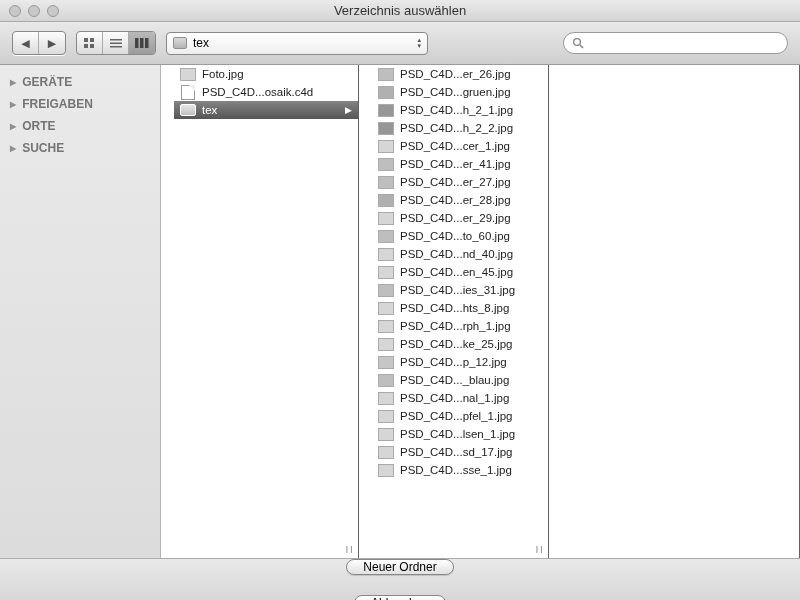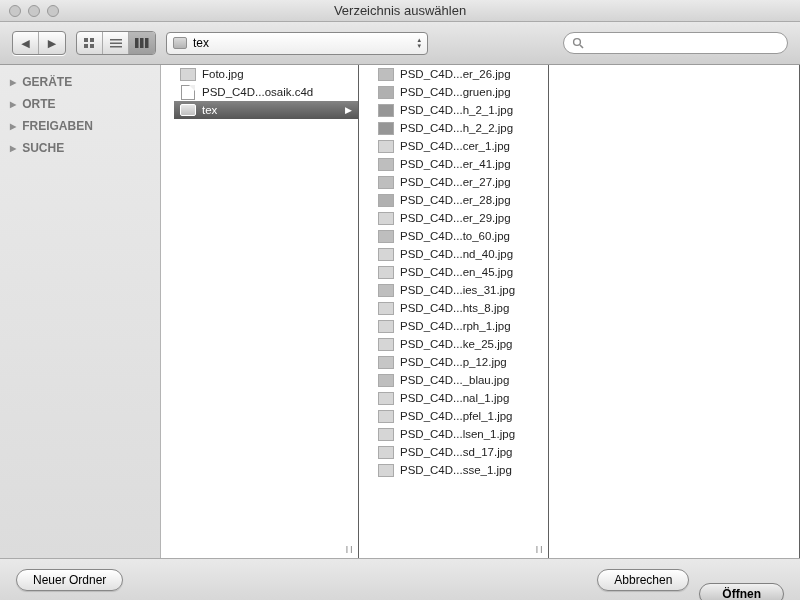--- a/index.html
+++ b/index.html
@@ -39,21 +39,21 @@
 .row.sel .fico { background: linear-gradient(#dce8fb,#a9c3e8); border-color: #fff; }
 .row .th { width: 16px; height: 13px; background: #d6d6d6; border: 1px solid #aaa; margin-right: 6px; flex-shrink: 0; }
 .row .th.g { background: #9cb89c; } .row .th.r { background: #c48a8a; } .row .th.b { background: #a8c2dc; } .row .th.y { background: #d4c88e; }
 .row .fico { width: 16px; height: 12px; background: linear-gradient(#c7ddf8,#8fb9ea); border: 1px solid #6e95c8; border-radius: 2px; margin-right: 6px; flex-shrink: 0; }
 .row .arrow { margin-left: auto; font-size: 9px; }
 .row .docico { width: 14px; height: 15px; background: #fff; border: 1px solid #999; margin-right: 7px; margin-left: 1px; position: relative; flex-shrink: 0; }
 .row .docico::after { content: ""; position: absolute; top: -1px; right: -1px; border: 3px solid transparent; border-top-color: #eee; border-right-color: #eee; }
 
 .resize { position: absolute; bottom: 2px; right: 4px; font-size: 12px; color: #999; letter-spacing: 1px; }
 
-.footer { height: 41px; background: linear-gradient(#e9e9e9,#d7d7d7); display: flex; align-items: center; padding: 0 16px; gap: 10px; }
+.footer { height: 41px; background: linear-gradient(#e9e9e9,#d7d7d7); display: flex; align-items: center; padding: 0 16px; gap: 10px; flex-direction: column; }
 .aqua { height: 22px; border: 1px solid #888; border-radius: 11px; background: linear-gradient(#fff,#e1e1e1); padding: 0 16px; font-size: 12px; box-shadow: 0 1px 1px rgba(0,0,0,.15); }
 .aqua.primary { background: linear-gradient(#e8f2ff,#9fc4f3); border-color: #5b84c0; font-weight: bold; padding: 0 22px; margin-top: 28px; }
 </style>
 </head>
 <body>
 
 <div class="titlebar">
   <div class="traffic">
     <span></span>
     <span></span>
@@ -108,24 +108,24 @@
     <input type="text" style="border: none; outline: none; flex: 1 1 0%; font-size: 12px; background: transparent;" placeholder="">
   </div>
 </div>
 
 <div class="body">
   <div class="sidebar">
     <div class="sb-head">
         <span>GERÄTE</span>
       </div>
     <div class="sb-head">
+        <span>FREIGABEN</span>
+      </div>
+    <div class="sb-head">
         <span>ORTE</span>
-      </div>
-    <div class="sb-head">
-        <span>FREIGABEN</span>
       </div>
     <div class="sb-head">
         <span>SUCHE</span>
       </div>
   </div>
 
   <div class="col col1" id="col1">
     <div class="row">
         <span class="th"></span>
         <span>Foto.jpg</span>

